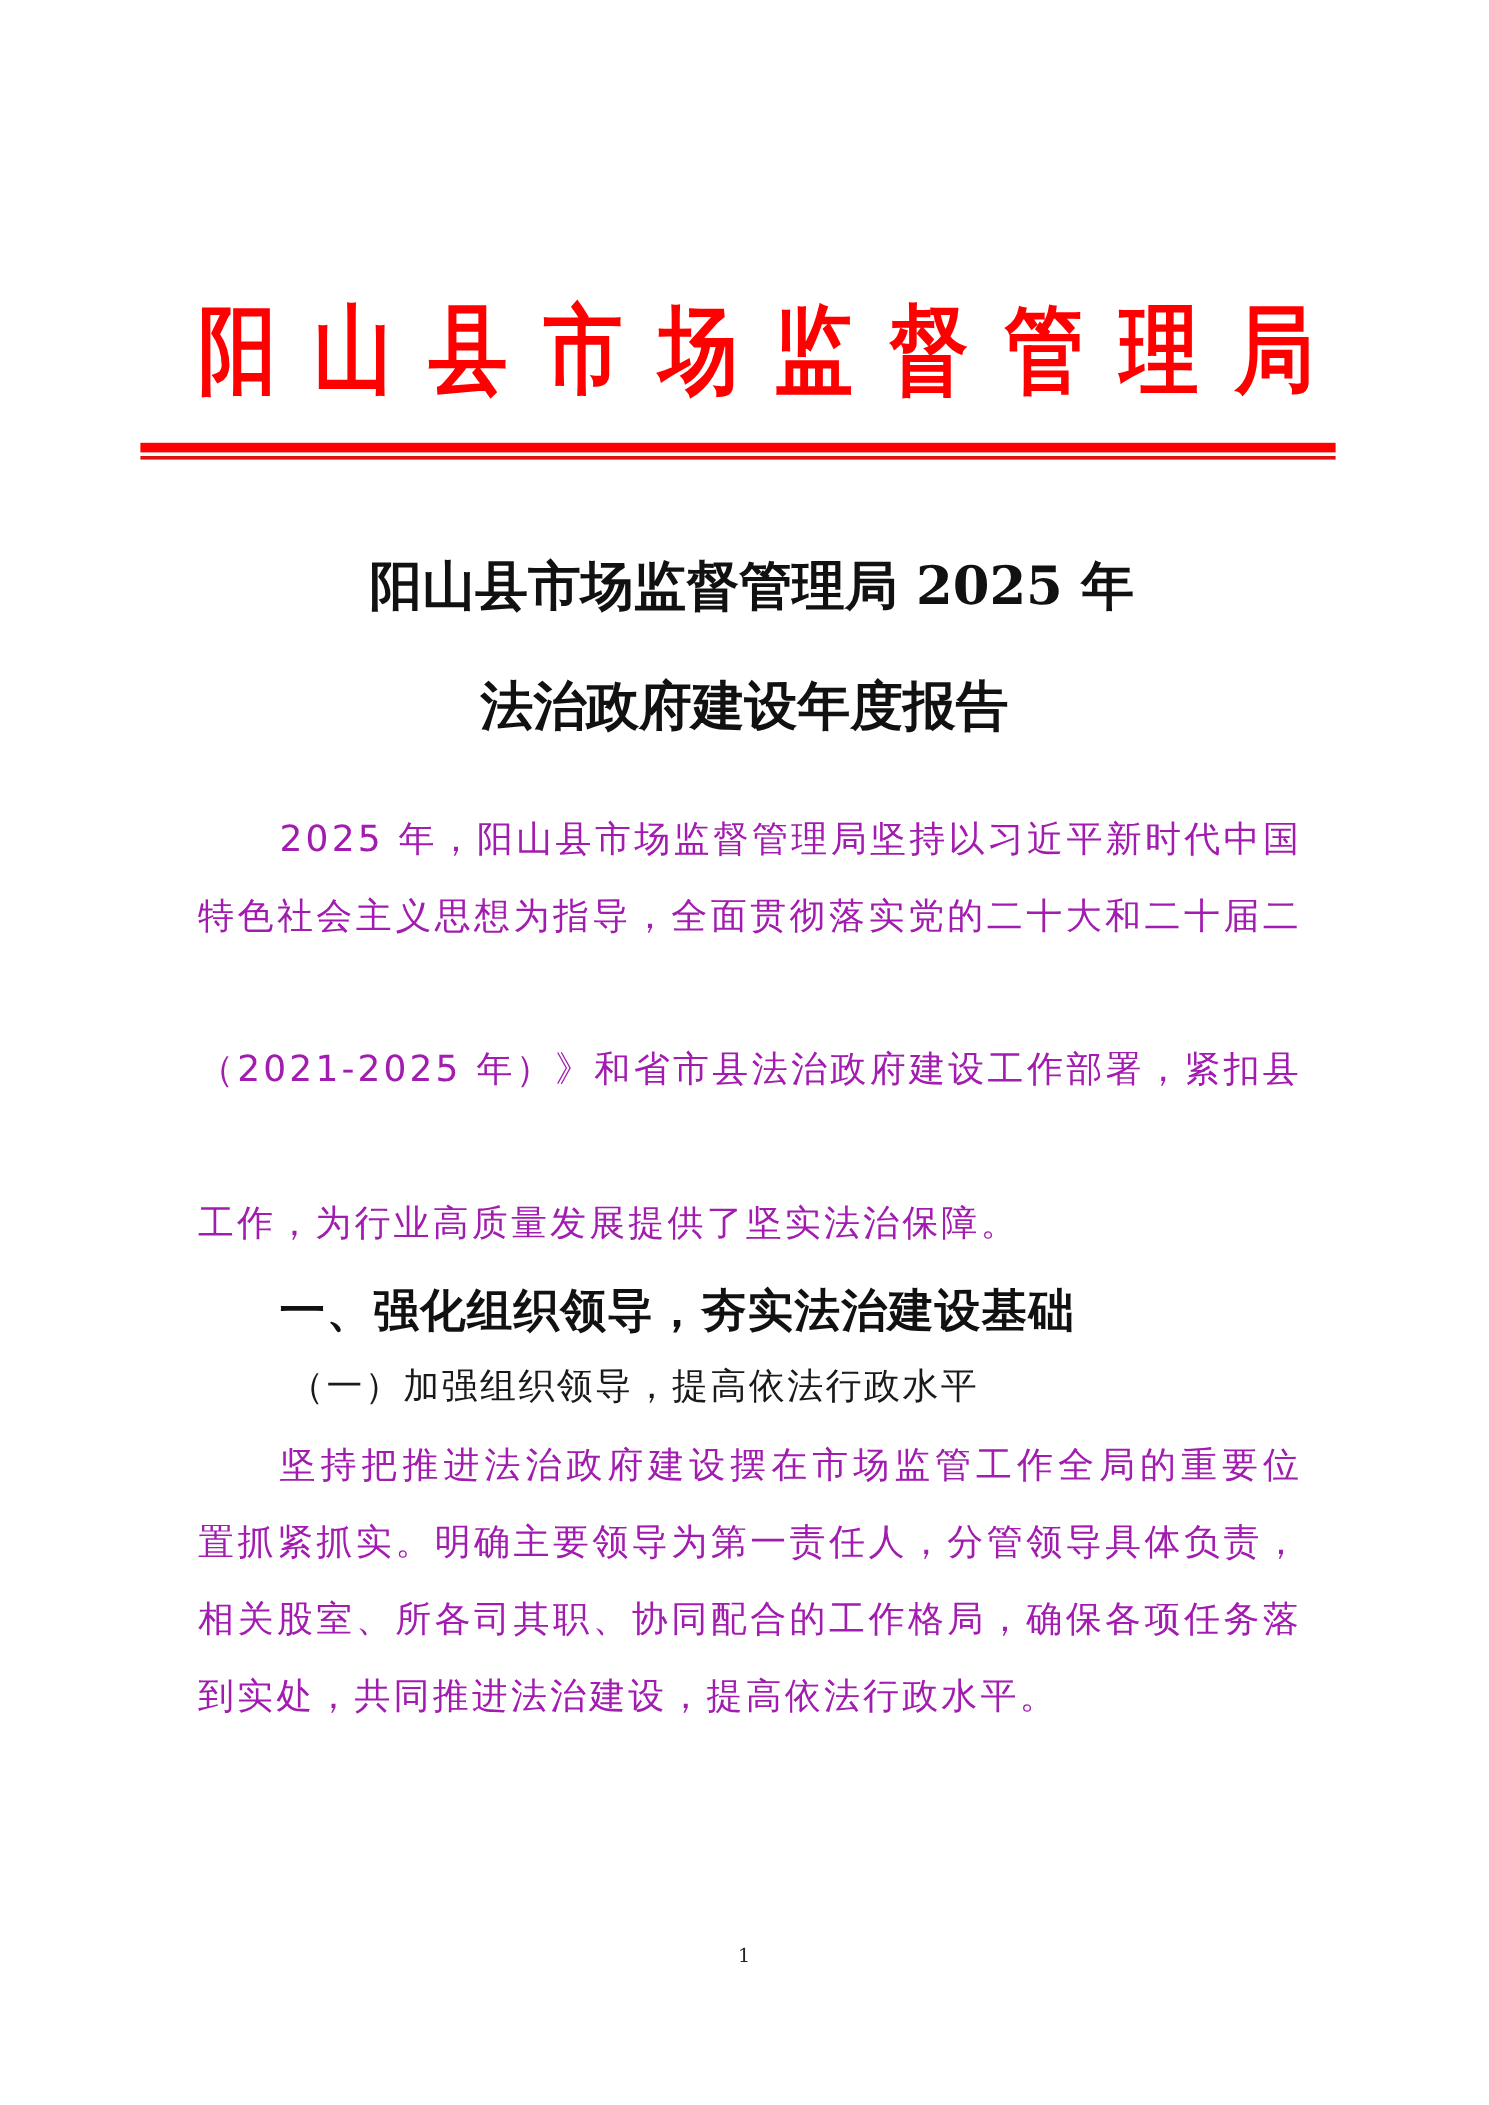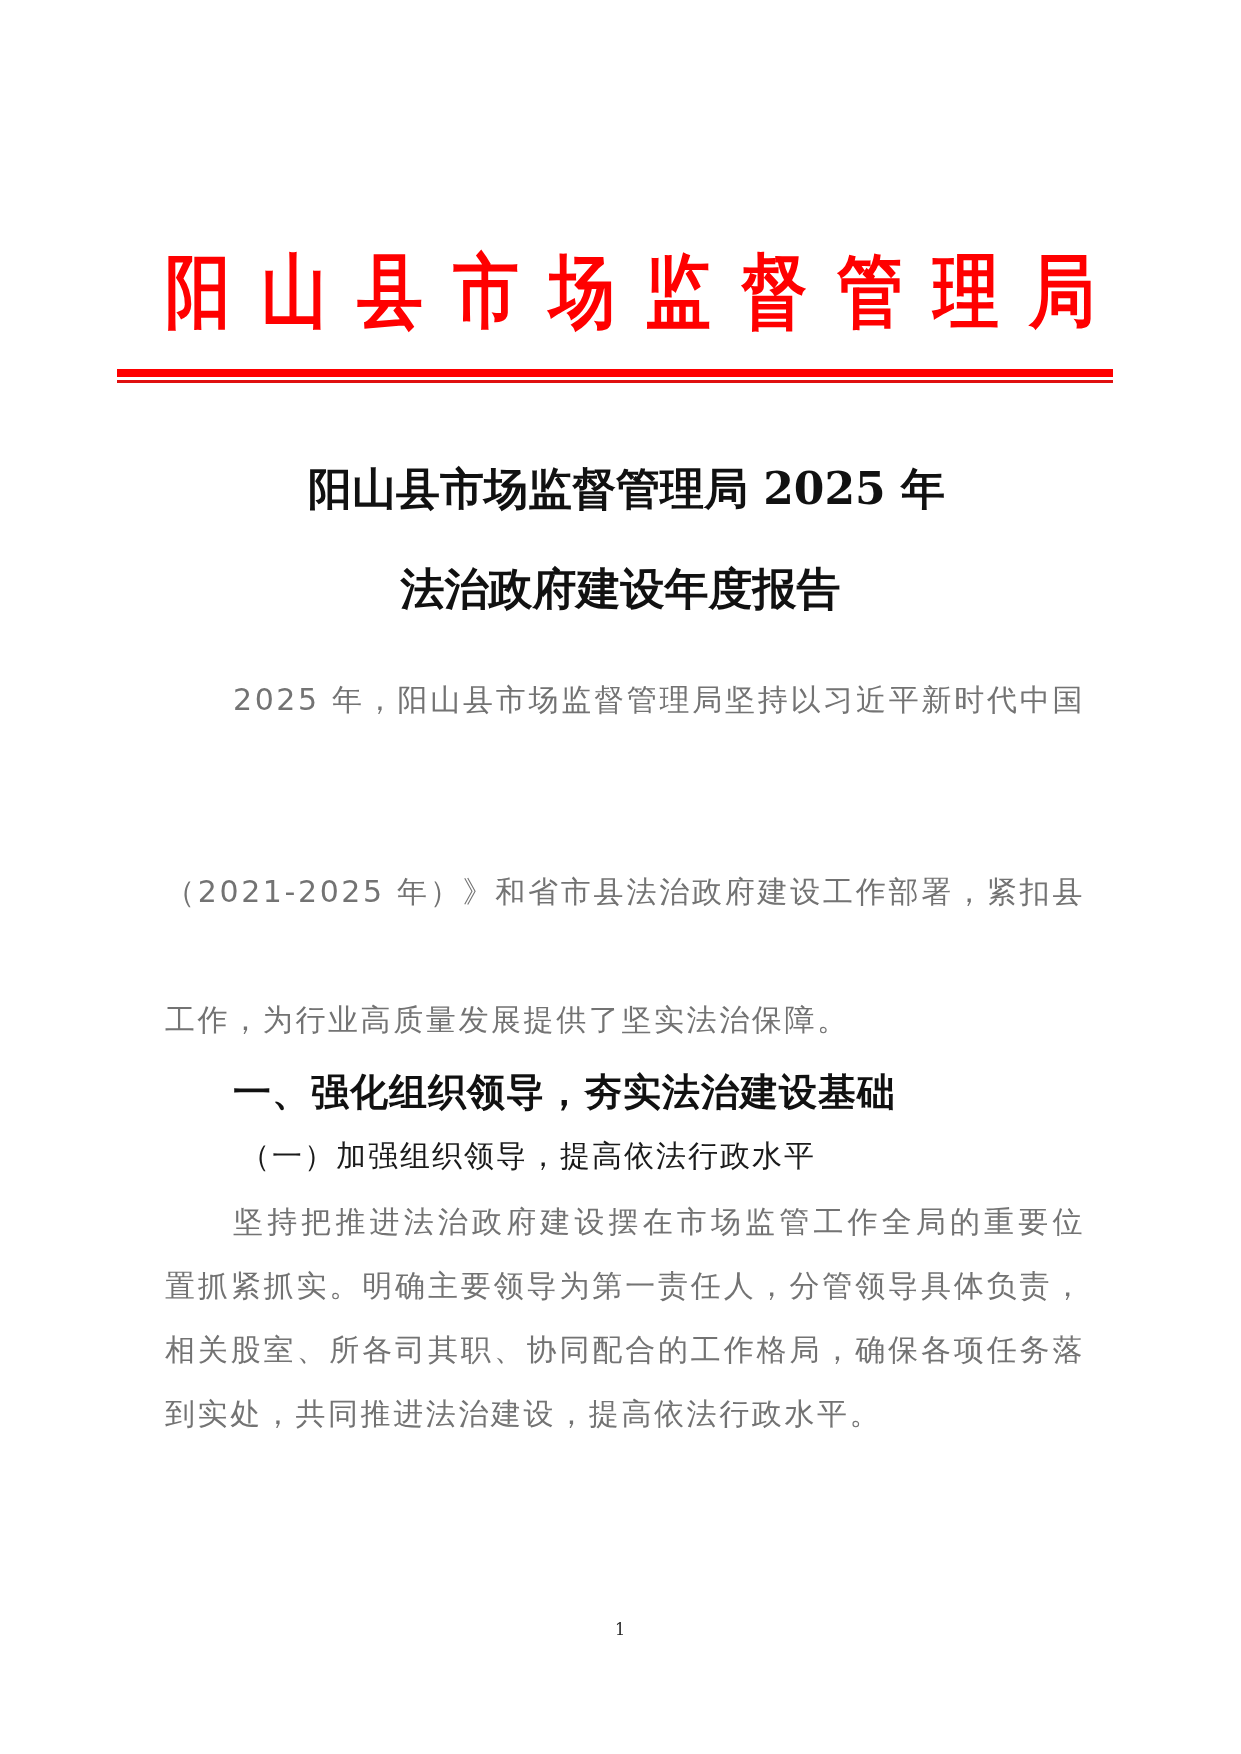--- a/index.html
+++ b/index.html
@@ -24,21 +24,21 @@
     position: absolute; left: 0; width: 1241px; text-align: center;
     font-family: "DejaVu Serif", "Liberation Serif", serif; font-weight: bold;
     font-size: 44px; line-height: 56px; color: #111111; letter-spacing: 0px;
   }
   .title.t1 { top: 461px; left: 6px; }
   .title.t2 { top: 561px; }
 
   .line {
     position: absolute; left: 165px; width: 920px; white-space: nowrap;
     font-family: "DejaVu Sans", "Liberation Sans", sans-serif;
-    font-size: 30px; line-height: 40px; color: #737373; letter-spacing: 2.6px;
+    font-size: 30px; line-height: 40px; color: #a21caf; letter-spacing: 2.6px;
   }
   .line.justify { text-align-last: justify; text-align: justify; white-space: normal; height: 40px; overflow: hidden; }
   .line.indent { left: 233px; width: 852px; }
   .heading1 {
     position: absolute; left: 233px; white-space: nowrap;
     font-family: "DejaVu Sans", "Liberation Sans", sans-serif; font-weight: bold;
     font-size: 38px; line-height: 40px; color: #111111; letter-spacing: 1px;
   }
   .heading2 {
     position: absolute; left: 240px; white-space: nowrap;
@@ -68,20 +68,21 @@
     <span>局</span>
   </div>
 
   <div class="rule-thick"></div>
   <div class="rule-thin"></div>
 
   <div class="title t1">阳山县市场监督管理局 2025 年</div>
   <div class="title t2">法治政府建设年度报告</div>
 
   <div class="line indent justify" style="top:680px;">2025 年，阳山县市场监督管理局坚持以习近平新时代中国</div>
+  <div class="line justify" style="top:744px;">特色社会主义思想为指导，全面贯彻落实党的二十大和二十届二</div>
   <div class="line justify" style="top:872px;">（2021-2025 年）》和省市县法治政府建设工作部署，紧扣县域</div>
   <div class="line" style="top:1000px;">工作，为行业高质量发展提供了坚实法治保障。</div>
 
   <div class="heading1" style="top:1072px;">一、强化组织领导，夯实法治建设基础</div>
   <div class="heading2" style="top:1136px;">（一）加强组织领导，提高依法行政水平</div>
 
   <div class="line indent justify" style="top:1202px;">坚持把推进法治政府建设摆在市场监管工作全局的重要位</div>
   <div class="line justify" style="top:1266px;">置抓紧抓实。明确主要领导为第一责任人，分管领导具体负责，</div>
   <div class="line" style="top:1394px;">到实处，共同推进法治建设，提高依法行政水平。</div>
   <div class="line justify" style="top:1330px;">相关股室、所各司其职、协同配合的工作格局，确保各项任务落</div>

